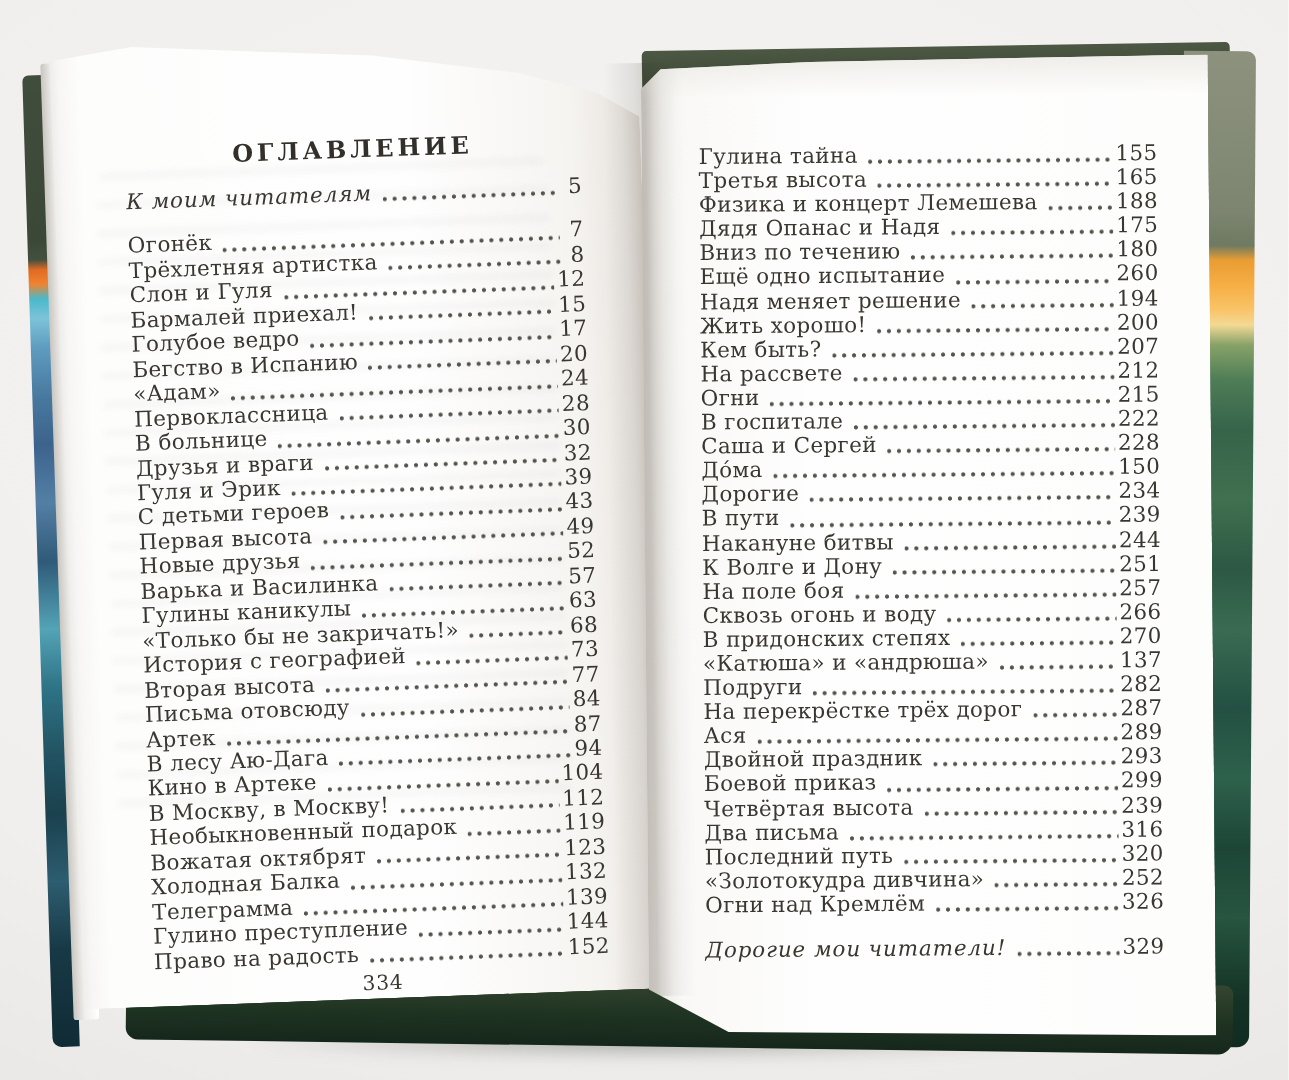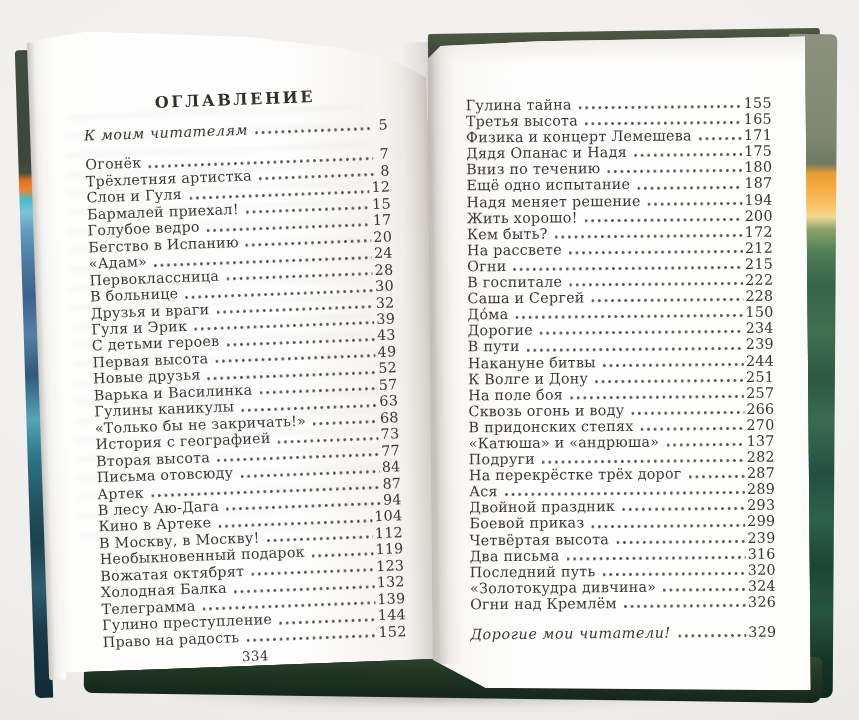--- a/index.html
+++ b/index.html
@@ -287,51 +287,51 @@
         <span class="toc-page">155</span>
       </div>
       <div class="toc-row">
         <span class="toc-title">Третья высота</span>
         <span class="dots"></span>
         <span class="toc-page">165</span>
       </div>
       <div class="toc-row">
         <span class="toc-title">Физика и концерт Лемешева</span>
         <span class="dots"></span>
-        <span class="toc-page">171</span>
+        <span class="toc-page">188</span>
       </div>
       <div class="toc-row">
         <span class="toc-title">Дядя Опанас и Надя</span>
         <span class="dots"></span>
         <span class="toc-page">175</span>
       </div>
       <div class="toc-row">
         <span class="toc-title">Вниз по течению</span>
         <span class="dots"></span>
         <span class="toc-page">180</span>
       </div>
       <div class="toc-row">
         <span class="toc-title">Ещё одно испытание</span>
         <span class="dots"></span>
-        <span class="toc-page">187</span>
+        <span class="toc-page">260</span>
       </div>
       <div class="toc-row">
         <span class="toc-title">Надя меняет решение</span>
         <span class="dots"></span>
         <span class="toc-page">194</span>
       </div>
       <div class="toc-row">
         <span class="toc-title">Жить хорошо!</span>
         <span class="dots"></span>
         <span class="toc-page">200</span>
       </div>
       <div class="toc-row">
         <span class="toc-title">Кем быть?</span>
         <span class="dots"></span>
-        <span class="toc-page">172</span>
+        <span class="toc-page">207</span>
       </div>
       <div class="toc-row">
         <span class="toc-title">На рассвете</span>
         <span class="dots"></span>
         <span class="toc-page">212</span>
       </div>
       <div class="toc-row">
         <span class="toc-title">Огни</span>
         <span class="dots"></span>
         <span class="toc-page">215</span>
@@ -427,21 +427,21 @@
         <span class="toc-page">316</span>
       </div>
       <div class="toc-row">
         <span class="toc-title">Последний путь</span>
         <span class="dots"></span>
         <span class="toc-page">320</span>
       </div>
       <div class="toc-row">
         <span class="toc-title">«Золотокудра дивчина»</span>
         <span class="dots"></span>
-        <span class="toc-page">324</span>
+        <span class="toc-page">252</span>
       </div>
       <div class="toc-row">
         <span class="toc-title">Огни над Кремлём</span>
         <span class="dots"></span>
         <span class="toc-page">326</span>
       </div>
       <div class="toc-row italic gap-before">
         <span class="toc-title">Дорогие мои читатели!</span>
         <span class="dots"></span>
         <span class="toc-page">329</span>

